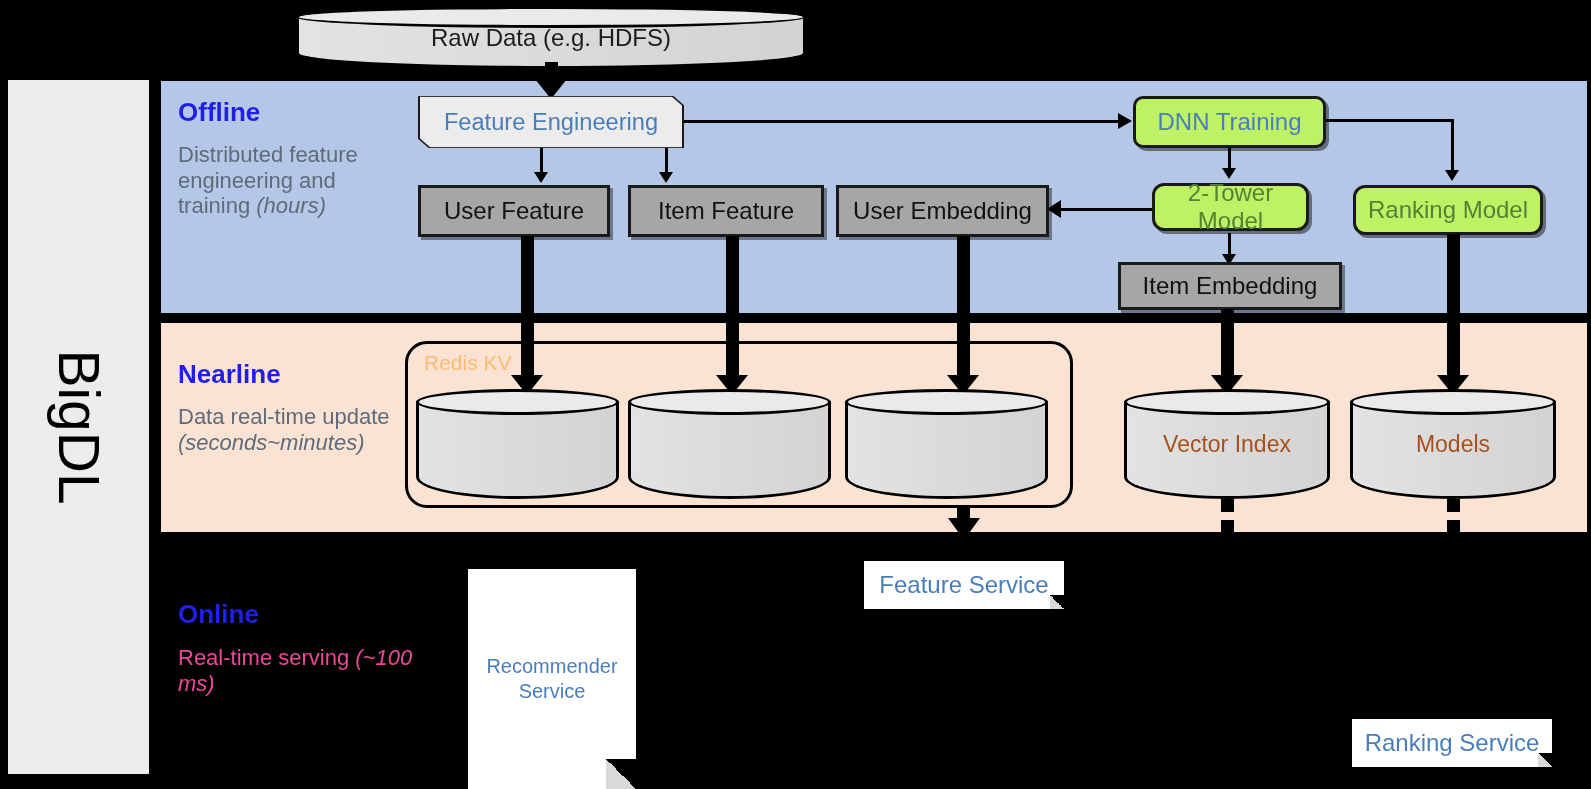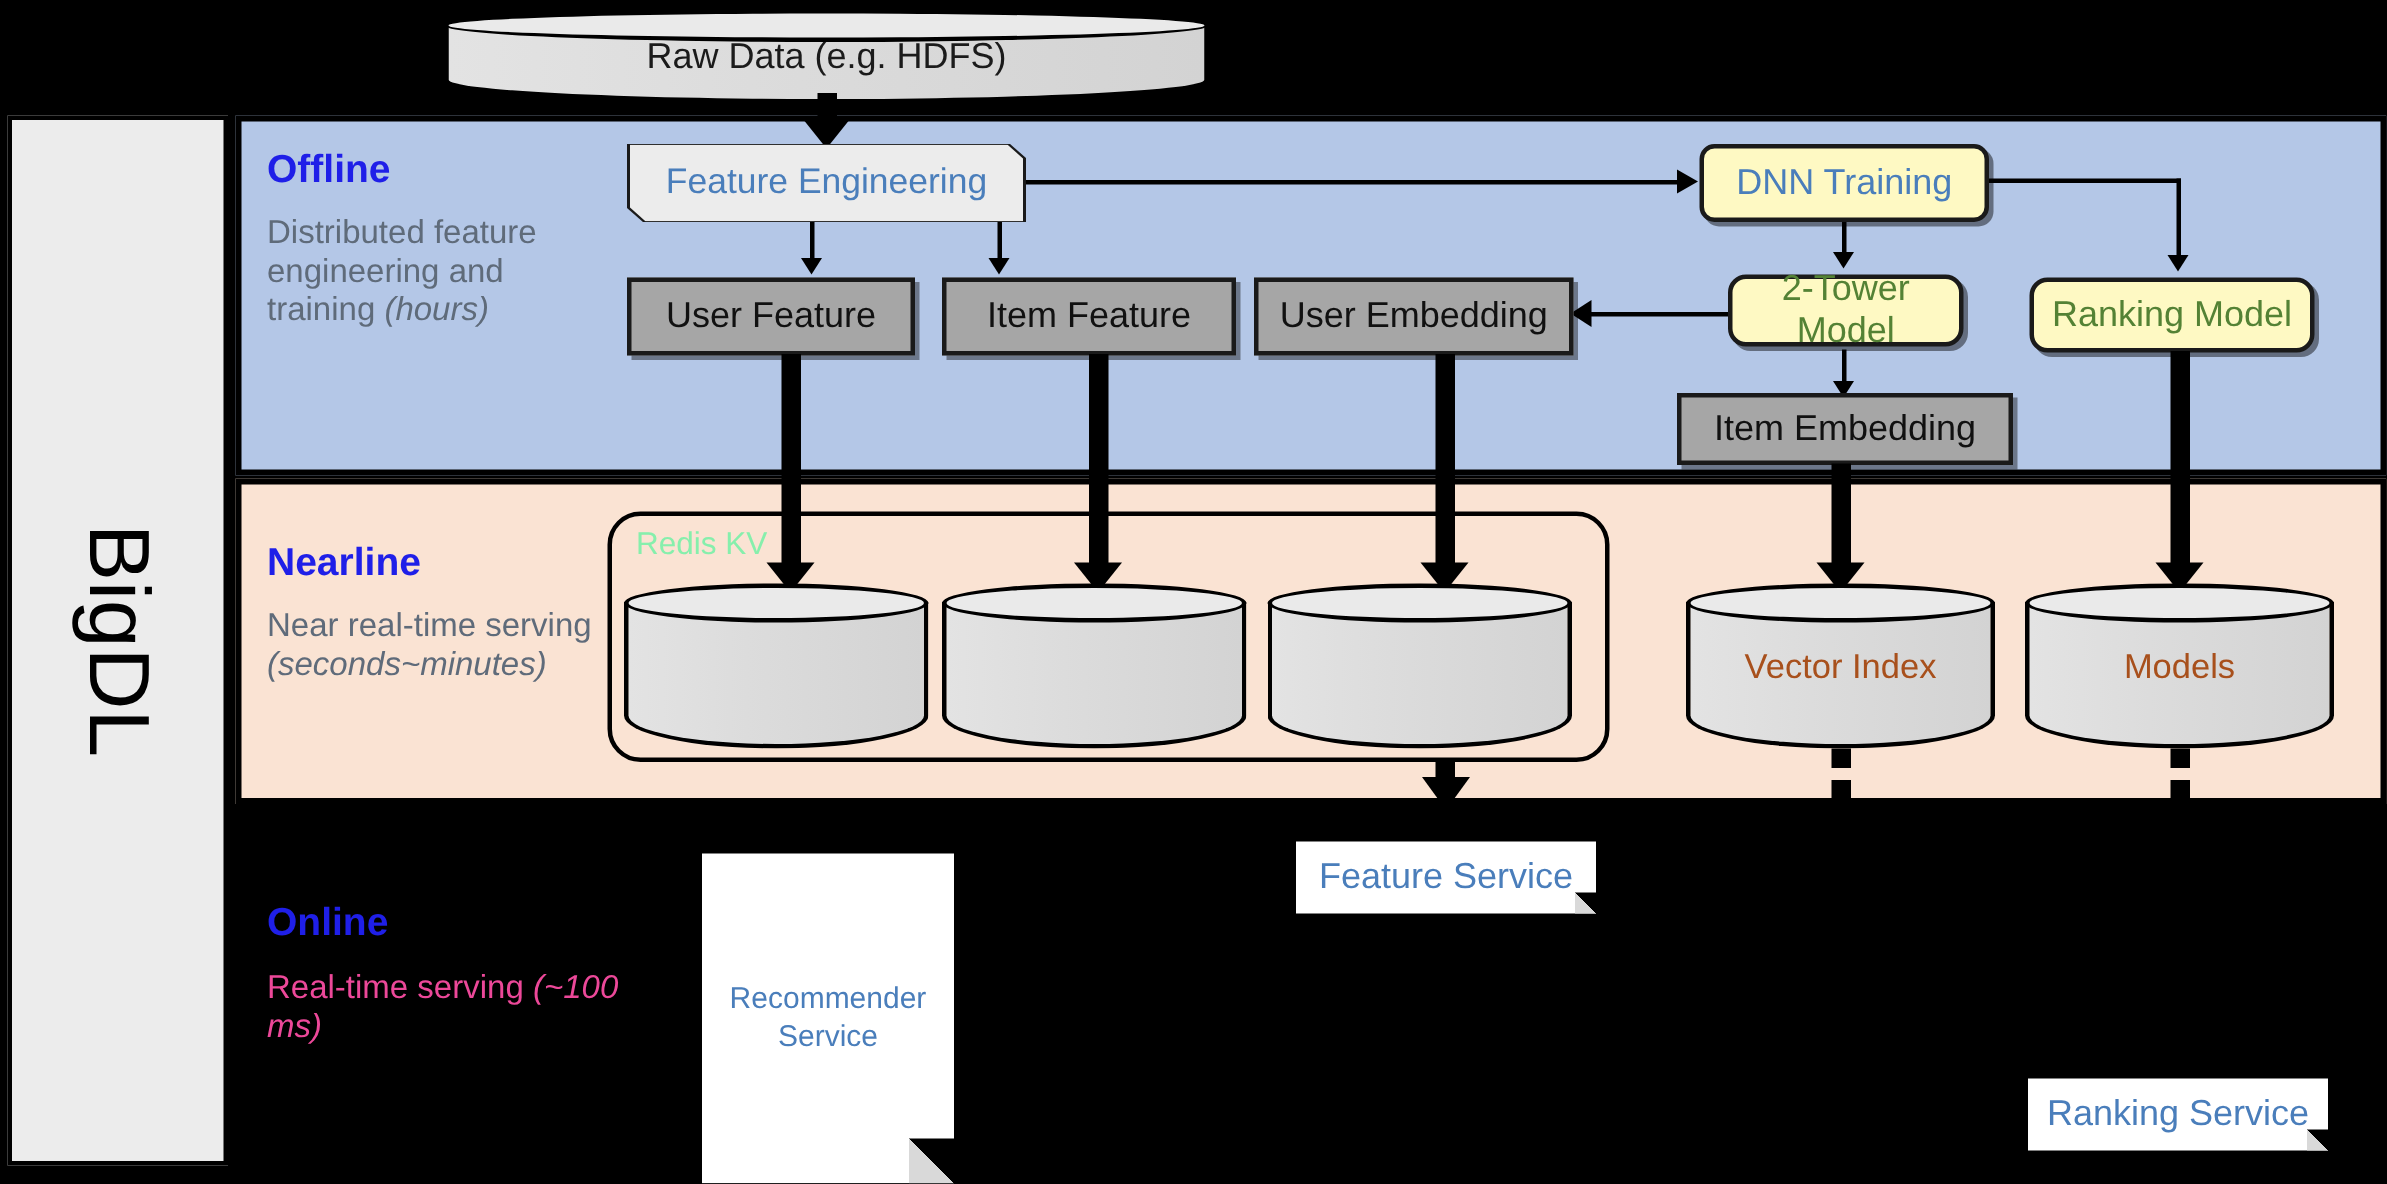--- a/index.html
+++ b/index.html
@@ -112,31 +112,31 @@
   #redis-kv {
     position:absolute;
     left:405px; top:341px; width:668px; height:167px;
     border:3px solid #000;
     border-radius:22px;
     background: transparent;
   }
   #redis-kv-label {
     position:absolute;
     left:424px; top:351px;
-    font-size:21px; color:#86efac;
+    font-size:21px; color:#fdba74;
     z-index:4;
   }
 
   
   .box {
     position:absolute;
     display:flex; align-items:center; justify-content:center;
     text-align:center;
     border:3px solid #1A1A1A;
-    background:#fef9c3;
+    background:#bef264;
     font-size:24px;
     box-shadow: 3px 3px 0 rgba(0,0,0,0.45);
   }
   .box-gray {
     background:#A6A6A6;
     color:#111;
     border:3px solid #1A1A1A;
     box-shadow: 3px 3px 0 rgba(0,0,0,0.40);
   }
   .box-round { border-radius:12px; }
@@ -248,21 +248,21 @@
     <div class="label">Raw Data (e.g. HDFS)</div>
   </div>
 
   <div class="vline thick" style="left:545px; top:62px; height:22px;"></div>
   <div class="arrowhead-down big" style="left:535px; top:79px;"></div>
 
   <div id="lbl-offline-title" class="band-title">Offline</div>
   <div id="lbl-offline-desc" class="band-desc"><span>Distributed feature engineering and training </span><i>(hours)</i></div>
 
   <div id="lbl-nearline-title" class="band-title">Nearline</div>
-  <div id="lbl-nearline-desc" class="band-desc"><span>Near real-time serving </span><i>(seconds~minutes)</i></div>
+  <div id="lbl-nearline-desc" class="band-desc"><span>Data real-time update </span><i>(seconds~minutes)</i></div>
 
   <div id="lbl-online-title" class="band-title">Online</div>
   <div id="lbl-online-desc" class="band-desc"><span>Real-time serving </span><i>(~100 ms)</i></div>
 
   <div class="hline" style="left:684px; top:120px; width:438px; height:3px;"></div>
   <div style="position:absolute; left:1118px; top:113px; width:0; height:0; border-top:8px solid transparent; border-bottom:8px solid transparent; border-left:14px solid #000;"></div>
 
   <div class="vline thin" style="left:540px; top:148px; height:26px;"></div>
   <div class="arrowhead-down thin" style="left:534px; top:172px;"></div>
 

